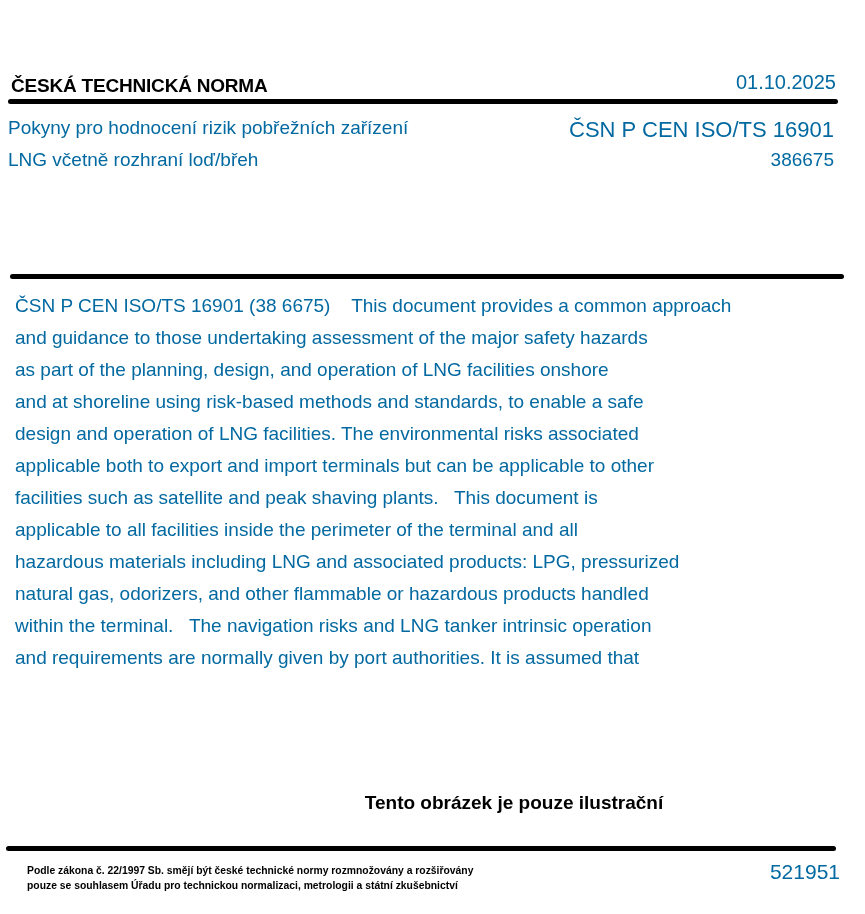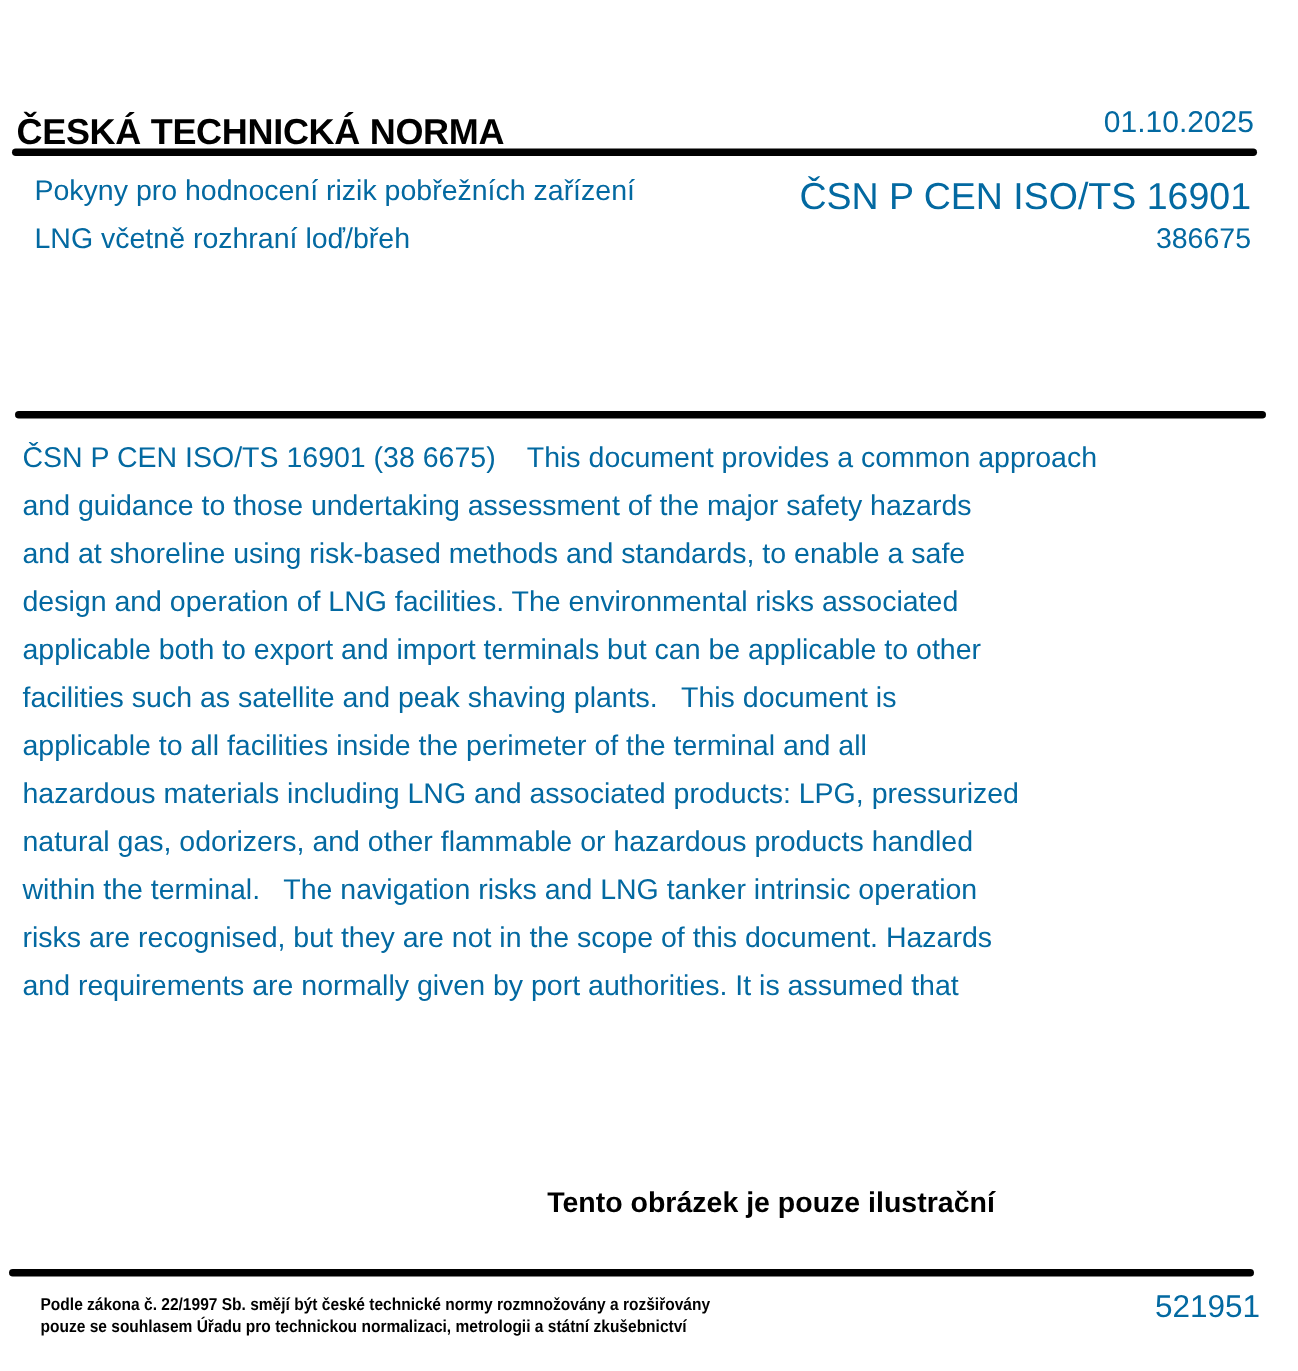--- a/index.html
+++ b/index.html
@@ -13,21 +13,21 @@
       position: relative;
       overflow: hidden;
       font-family: "Liberation Sans", sans-serif;
     }
     .abs { position: absolute; }
     .blue { color: #0369a1; }
 
     .header-title {
       left: 11px;
       top: 75px;
-      font-size: 24px;
+      font-size: 19px;
       font-weight: bold;
       color: #000;
       letter-spacing: -0.2px;
       white-space: nowrap;
     }
     .header-date {
       right: 29px;
       top: 71px;
       font-size: 20px;
       white-space: nowrap;
@@ -36,30 +36,30 @@
       position: absolute;
       height: 5px;
       background: #000;
       border-radius: 3px;
     }
     .rule-top { left: 8px; top: 99px; width: 830px; }
     .rule-mid { left: 10px; top: 274px; width: 834px; }
     .rule-bottom { left: 6px; top: 846px; width: 830px; }
 
     .subtitle-line {
-      left: 23px;
+      left: 8px;
       font-size: 19px;
       white-space: nowrap;
     }
     .sub1 { top: 117px; }
     .sub2 { top: 149px; }
     .std-code {
       right: 31px;
       top: 117px;
-      font-size: 25px;
+      font-size: 22px;
       white-space: nowrap;
       text-align: center;
     }
     .std-class {
       right: 31px;
       top: 149px;
       font-size: 19px;
       white-space: nowrap;
     }
 
@@ -114,29 +114,29 @@
 <div class="abs subtitle-line sub1 blue">Pokyny pro hodnocení rizik pobřežních zařízení</div>
 <div class="abs subtitle-line sub2 blue">LNG včetně rozhraní loď/břeh</div>
 <div class="abs std-code blue">ČSN P CEN ISO/TS 16901</div>
 <div class="abs std-class blue">386675</div>
 
 <div class="rule rule-mid"></div>
 
 <div class="abs body-text blue">
   <div class="body-line">ČSN P CEN ISO/TS 16901 (38 6675)    This document provides a common approach</div>
   <div class="body-line">and guidance to those undertaking assessment of the major safety hazards</div>
+  <div class="body-line">as part of the planning, design, and operation of LNG facilities onshore</div>
   <div class="body-line">and at shoreline using risk-based methods and standards, to enable a safe</div>
   <div class="body-line">design and operation of LNG facilities. The environmental risks associated</div>
   <div class="body-line">applicable both to export and import terminals but can be applicable to other</div>
   <div class="body-line">facilities such as satellite and peak shaving plants.   This document is</div>
   <div class="body-line">applicable to all facilities inside the perimeter of the terminal and all</div>
   <div class="body-line">hazardous materials including LNG and associated products: LPG, pressurized</div>
   <div class="body-line">natural gas, odorizers, and other flammable or hazardous products handled</div>
   <div class="body-line">within the terminal.   The navigation risks and LNG tanker intrinsic operation</div>
-  <div class="body-line">risks are recognised, but they are not in the scope of this document. Hazards</div>
   <div class="body-line">and requirements are normally given by port authorities. It is assumed that</div>
 </div>
 
 <div class="abs illustration-note">Tento obrázek je pouze ilustrační</div>
 
 <div class="rule rule-bottom"></div>
 
 <div class="abs legal-note">
   <div>Podle zákona č. 22/1997 Sb. smějí být české technické normy rozmnožovány a rozšiřovány</div>
   <div>pouze se souhlasem Úřadu pro technickou normalizaci, metrologii a státní zkušebnictví</div>

